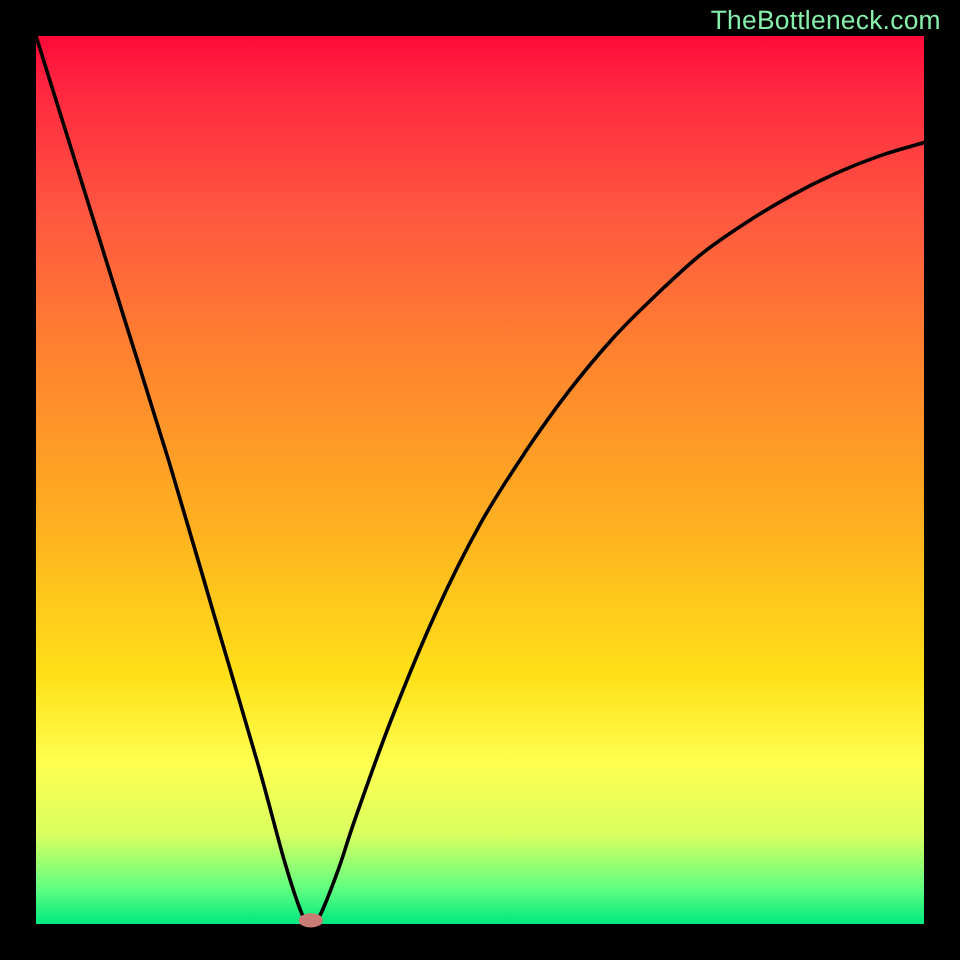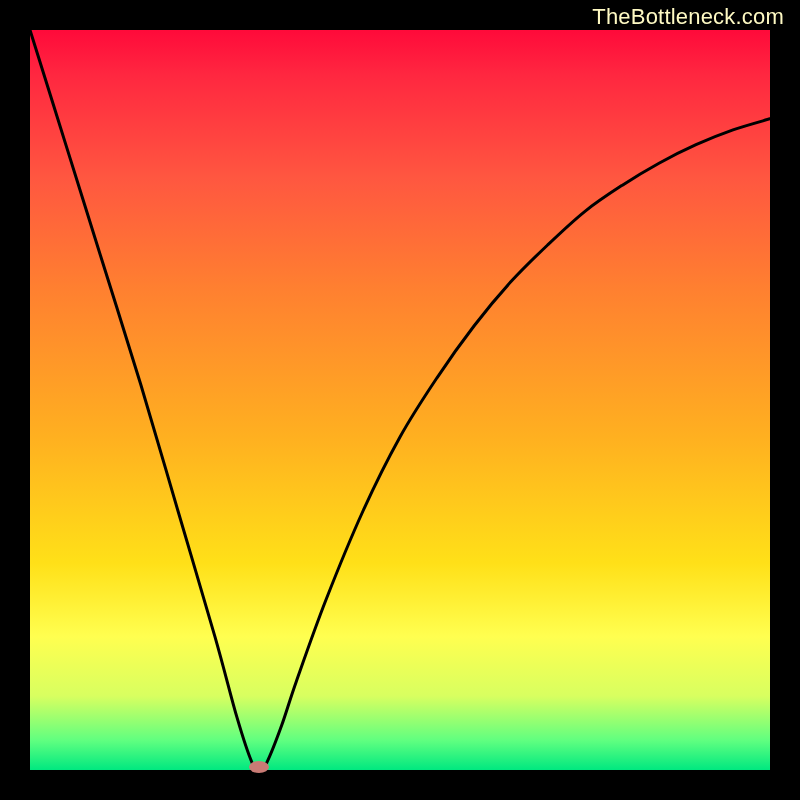--- a/index.html
+++ b/index.html
@@ -36,21 +36,21 @@
       #ffff50 82%,
       #d8ff60 90%,
       #60ff80 96%,
       #00e880 100%
     );
   }
   .watermark {
     position: absolute;
     top: 4px;
     right: 16px;
-    color: #fef9c3;
+    color: #86efac;
     font-size: 22px;
     font-weight: 500;
     letter-spacing: 0.2px;
   }
   svg.curve {
     position: absolute;
     top: 0;
     left: 0;
     width: 740px;
     height: 740px;

